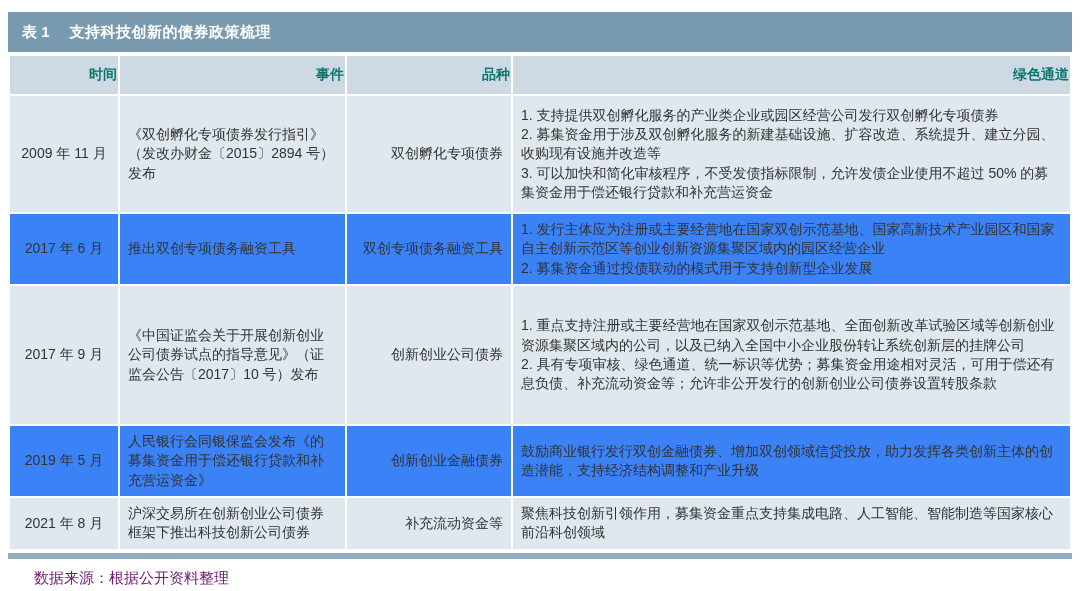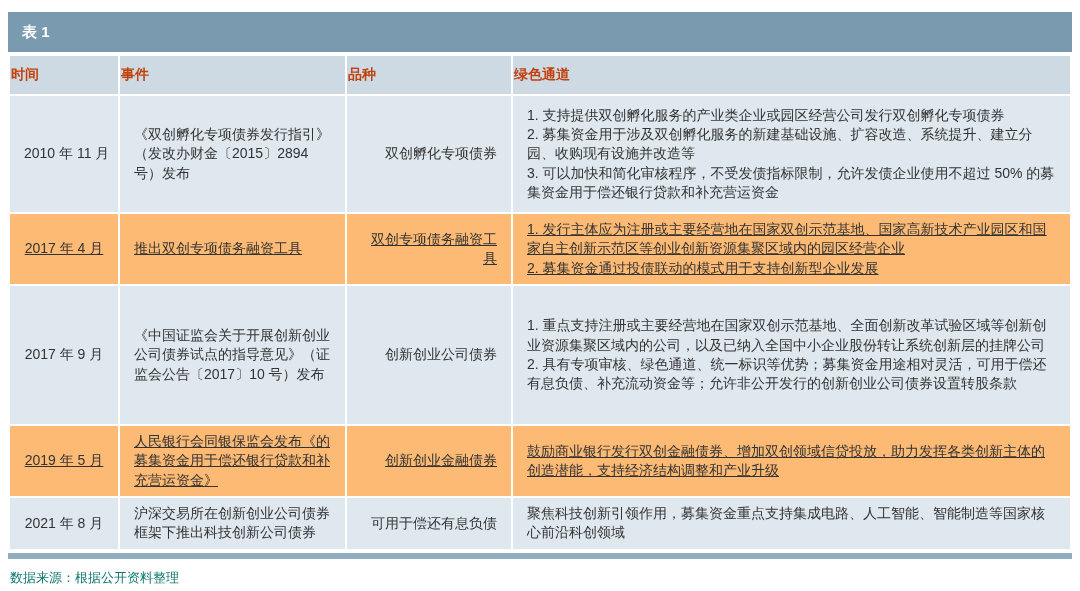--- a/index.html
+++ b/index.html
@@ -38,31 +38,31 @@
   table.policy th, table.policy td {
     border: 2px solid #ffffff;
     vertical-align: middle;
     box-sizing: border-box;
   }
   table.policy th {
     background: #cddae3;
     height: 40px;
     font-size: 14px;
     font-weight: bold;
-    color: #c2410c;
-    text-align: left;
+    color: #0f766e;
+    text-align: right;
     font-family: Liberation Serif, serif;
   }
   table.policy td {
     font-size: 14px;
     line-height: 1.38;
-    padding: 6px 14px;
+    padding: 6px 8px;
   }
   tr.tint td { background: #dfe8ee; }
-  tr.plain td { background: #fdba74; text-decoration: underline; }
+  tr.plain td { background: #3b82f6; }
   col.c-time    { width: 110px; }
   col.c-event   { width: 227px; }
   col.c-variety { width: 166px; }
   col.c-content { width: auto; }
   td.time    { text-align: center; white-space: nowrap; padding: 6px 2px; }
   td.event   { text-align: left; padding: 6px 12px; }
   td.variety { text-align: right; }
   td.content { text-align: left; white-space: pre-line; padding: 8px 16px; }
   tr.r1 td { height: 118px; }
   tr.r2 td { height: 72px; }
@@ -70,59 +70,61 @@
   tr.r4 td { height: 72px; }
   tr.r5 td { height: 50px; }
   .bottom-bar {
     height: 6px;
     background: #90aebf;
     margin-top: 2px;
   }
   .source-note {
     margin-top: 10px;
     padding-left: 2px;
-    font-size: 13px;
-    color: #0f766e;
+    font-size: 15px;
+    color: #701a75;
+    margin-left: 24px;
   }
 </style>
 </head>
 <body>
 
 <div class="page">
 
   <div class="title-bar">
     <span class="title-tag">表 1</span>
+    <span class="title-text">支持科技创新的债券政策梳理</span>
   </div>
 
   <table class="policy">
     <colgroup>
       <col class="c-time">
         <col class="c-event">
         <col class="c-variety">
         <col class="c-content">
     </colgroup>
     <thead>
       <tr>
         <th>时间</th>
         <th>事件</th>
         <th>品种</th>
         <th>绿色通道</th>
       </tr>
     </thead>
     <tbody>
       <tr class="tint r1">
-        <td class="time">2010 年 11 月</td>
+        <td class="time">2009 年 11 月</td>
         <td class="event">《双创孵化专项债券发行指引》（发改办财金〔2015〕2894 号）发布</td>
         <td class="variety">双创孵化专项债券</td>
         <td class="content">1. 支持提供双创孵化服务的产业类企业或园区经营公司发行双创孵化专项债券
 2. 募集资金用于涉及双创孵化服务的新建基础设施、扩容改造、系统提升、建立分园、收购现有设施并改造等
 3. 可以加快和简化审核程序，不受发债指标限制，允许发债企业使用不超过 50% 的募集资金用于偿还银行贷款和补充营运资金</td>
       </tr>
       <tr class="plain r2">
-        <td class="time">2017 年 4 月</td>
+        <td class="time">2017 年 6 月</td>
         <td class="event">推出双创专项债务融资工具</td>
         <td class="variety">双创专项债务融资工具</td>
         <td class="content">1. 发行主体应为注册或主要经营地在国家双创示范基地、国家高新技术产业园区和国家自主创新示范区等创业创新资源集聚区域内的园区经营企业
 2. 募集资金通过投债联动的模式用于支持创新型企业发展</td>
       </tr>
       <tr class="tint r3">
         <td class="time">2017 年 9 月</td>
         <td class="event">《中国证监会关于开展创新创业公司债券试点的指导意见》（证监会公告〔2017〕10 号）发布</td>
         <td class="variety">创新创业公司债券</td>
         <td class="content">1. 重点支持注册或主要经营地在国家双创示范基地、全面创新改革试验区域等创新创业资源集聚区域内的公司，以及已纳入全国中小企业股份转让系统创新层的挂牌公司
@@ -130,21 +132,21 @@
       </tr>
       <tr class="plain r4">
         <td class="time">2019 年 5 月</td>
         <td class="event">人民银行会同银保监会发布《的募集资金用于偿还银行贷款和补充营运资金》</td>
         <td class="variety">创新创业金融债券</td>
         <td class="content">鼓励商业银行发行双创金融债券、增加双创领域信贷投放，助力发挥各类创新主体的创造潜能，支持经济结构调整和产业升级</td>
       </tr>
       <tr class="tint r5">
         <td class="time">2021 年 8 月</td>
         <td class="event">沪深交易所在创新创业公司债券框架下推出科技创新公司债券</td>
-        <td class="variety">可用于偿还有息负债</td>
+        <td class="variety">补充流动资金等</td>
         <td class="content">聚焦科技创新引领作用，募集资金重点支持集成电路、人工智能、智能制造等国家核心前沿科创领域</td>
       </tr>
     </tbody>
   </table>
 
   <div class="bottom-bar"></div>
 
   <div class="source-note">数据来源：根据公开资料整理</div>
 
 </div>

